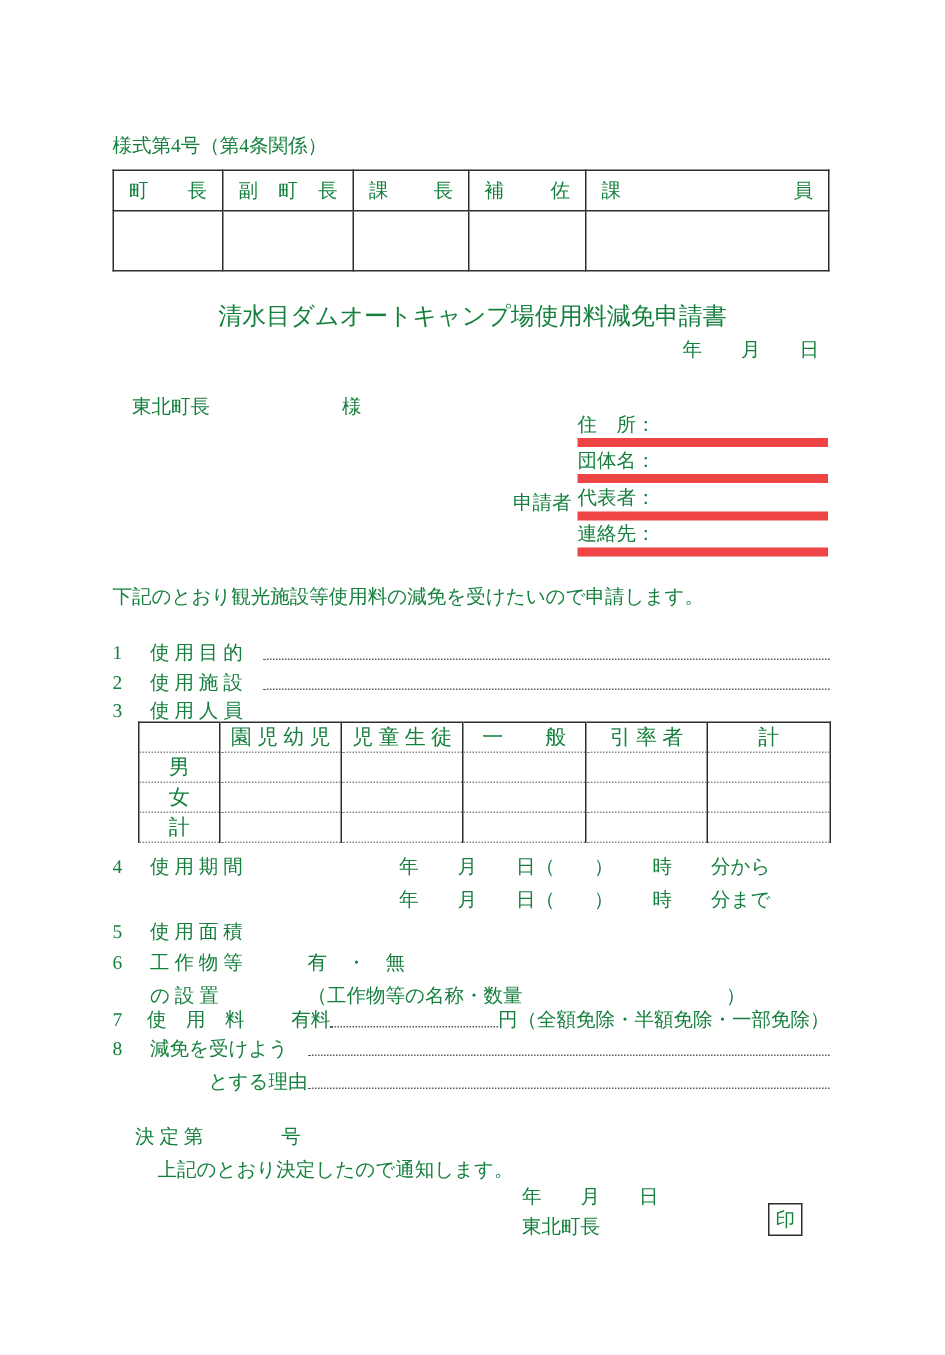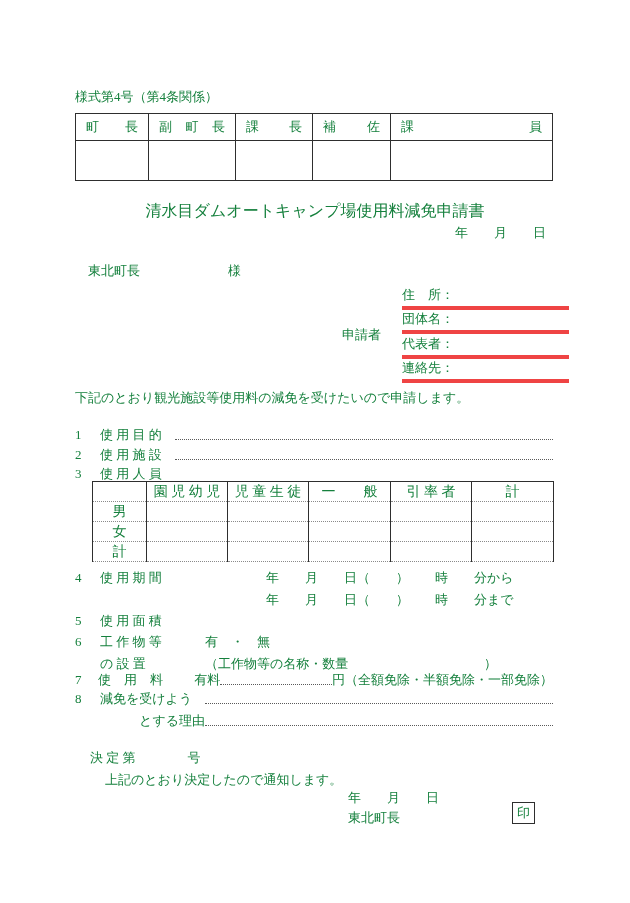--- a/index.html
+++ b/index.html
@@ -20,24 +20,23 @@
     position:absolute; left:75px; top:113px; width:477px;
     border-collapse:collapse; table-layout:fixed;
   }
   .atable td { border:1px solid #2e2e2e; padding:0; font-size:13px; }
   .atable tr.ahead td { height:27px; }
   .atable tr.abody td { height:40px; }
   .jcell { display:flex; justify-content:space-between; padding:0 10px; }
 
   
   .afield {
-    position:absolute; left:402px; width:167px; height:24px;
-    border-bottom:4px solid #ef4444;
+    position:absolute; left:385px; width:167px; height:24px;
+    border-bottom:6px solid #ef4444;
     white-space:pre;
-    margin-top:12px;
   }
 
   
   .item {
     position:absolute; left:75px; width:478px;
     display:flex; align-items:flex-end;
     line-height:15px; white-space:pre;
   }
   .item .no    { width:25px; }
   .item .lab   { width:75px;font-family:Liberation Serif, serif; }

